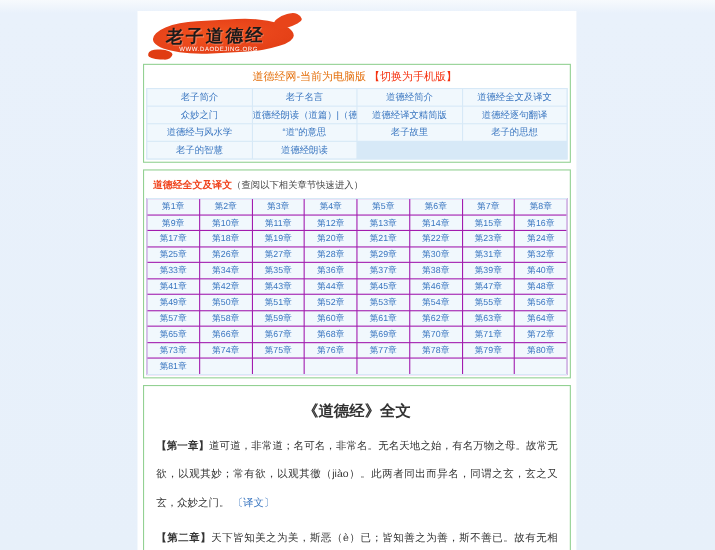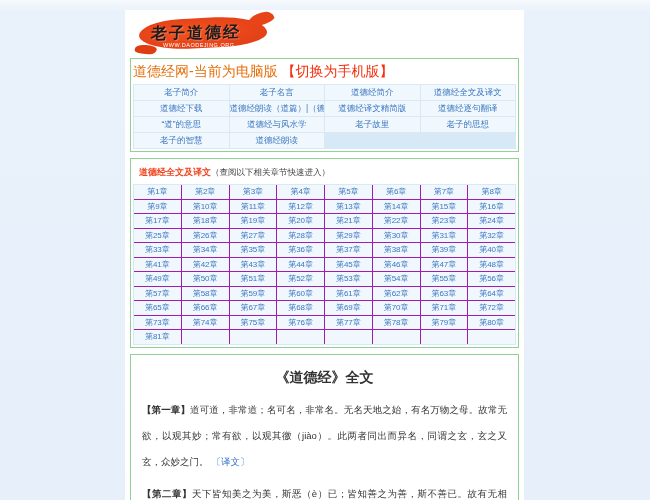--- a/index.html
+++ b/index.html
@@ -38,21 +38,21 @@
   .logo-sub {
     position:absolute; left:26px; top:26px; font-size:5.5px; color:#ffffff;
     letter-spacing:.5px; z-index:2; white-space:nowrap;
   }
   
   .gbox {
     margin:0 5px 6px 5px; border:1px solid #93d193; background:#ffffff; padding:2px;
   }
   .gbox.first { margin-top:2px; }
   
-  .switchbar { text-align:left; font-size:14px; padding:2px 4px 3px 0; }
+  .switchbar { text-align:center; font-size:10px; padding:2px 4px 3px 0; }
   .switchbar .cur { color:#e4700d; }
   .switchbar .sw  { color:#f5300e; text-decoration:none; cursor:pointer; }
   
   .nav-table { display:grid; grid-template-columns:repeat(4,1fr); gap:1px; background:#d7e9f7; border:1px solid #d7e9f7; }
   .nav-cell {
     background:#f1f8fd; text-align:center; font-size:8.5px; line-height:15px; height:15px;
     color:#3a76c0; text-decoration:none; overflow:hidden; white-space:nowrap; cursor:pointer;
   }
   
   .chap-header { font-size:9px; padding:5px 2px 5px 6px; }
@@ -85,26 +85,26 @@
   <div class="gbox first">
     <div class="switchbar">
       <span class="cur">道德经网-当前为电脑版</span>
       <a class="sw">【切换为手机版】</a>
     </div>
     <div class="nav-table">
         <a class="nav-cell">老子简介</a>
         <a class="nav-cell">老子名言</a>
         <a class="nav-cell">道德经简介</a>
         <a class="nav-cell">道德经全文及译文</a>
-        <a class="nav-cell">道德经下载</a>
+        <a class="nav-cell">众妙之门</a>
         <a class="nav-cell">道德经朗读（道篇）|（德篇）</a>
         <a class="nav-cell">道德经译文精简版</a>
         <a class="nav-cell">道德经逐句翻译</a>
+        <a class="nav-cell">道德经与风水学</a>
         <a class="nav-cell">“道”的意思</a>
-        <a class="nav-cell">道德经与风水学</a>
         <a class="nav-cell">老子故里</a>
         <a class="nav-cell">老子的思想</a>
         <a class="nav-cell">老子的智慧</a>
         <a class="nav-cell">道德经朗读</a>
       </div>
   </div>
 
   <div class="gbox">
     <div class="chap-header">
       <span class="red">道德经全文及译文</span><span class="note">（查阅以下相关章节快速进入）</span>

